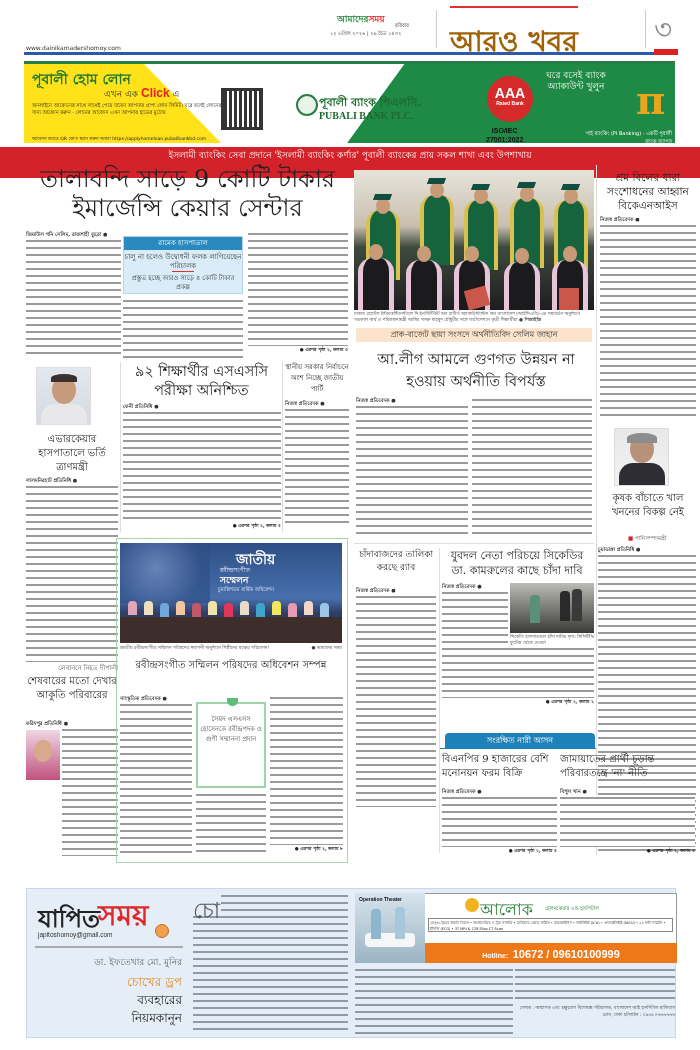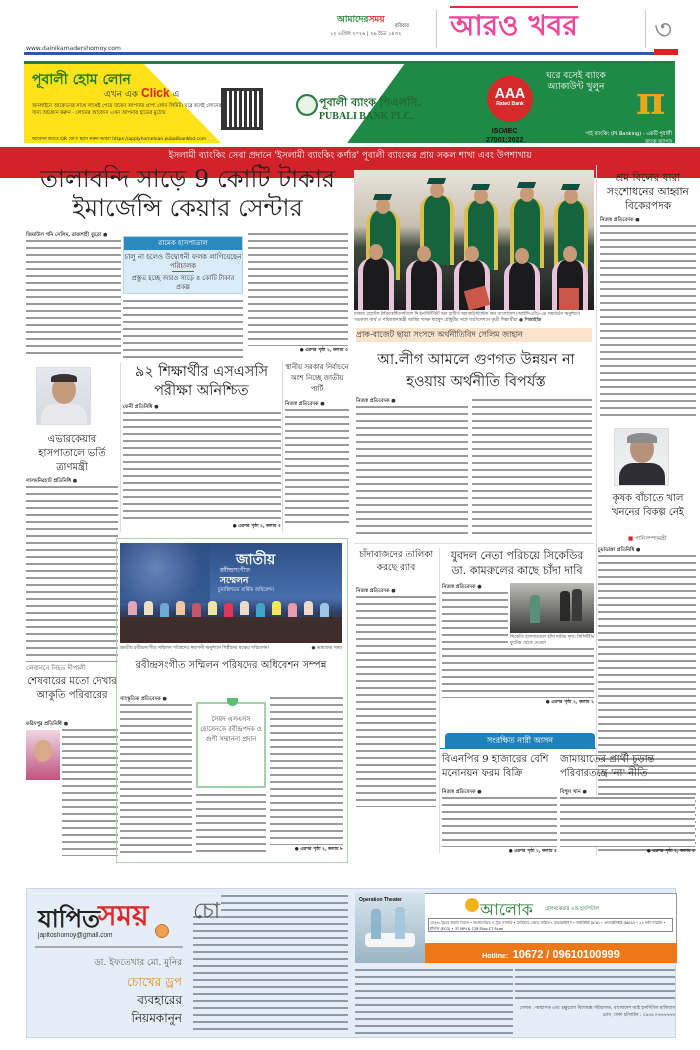--- a/index.html
+++ b/index.html
@@ -8,21 +8,21 @@
 .txt{font-size:5px;line-height:7px;color:#555;text-align:justify;overflow:hidden}
 .txtlines{background:repeating-linear-gradient(#fff 0 2px,#9a9a9a 2px 4px,#fff 4px 7px);}
 .hd{font-family:"DejaVu Serif",serif;color:#222;text-align:center;line-height:1.15}
 .byline{font-size:5px;font-weight:bold;color:#333}
 
 #site-url{left:26px;top:44px;font-size:6px;color:#333}
 #logo{left:337px;top:12px;font-size:9px;font-weight:bold;color:#2a8a3e}
 #logo span{color:#e03030}
 #weekday{left:395px;top:22px;font-size:5px;color:#333}
 #date{left:330px;top:30px;font-size:5px;color:#333}
-#section-title{left:450px;top:6px;font-size:28px;font-weight:bold;font-family:"DejaVu Serif",serif;color:#ec4899;border-top:2px solid #d33;padding-top:0px;line-height:36px}
+#section-title{left:450px;top:6px;font-size:28px;font-weight:bold;font-family:"DejaVu Serif",serif;color:#a16207;border-top:2px solid #d33;padding-top:16px;line-height:36px}
 #page-num{left:654px;top:8px;font-size:28px;color:#888;font-family:"DejaVu Serif",serif}
 #hdr-rule{left:24px;top:52px;width:654px;height:3px;background:#2b5aa8}
 #hdr-red{left:654px;top:49px;width:24px;height:6px;background:#e02020}
 #hdr-sep1{left:436px;top:10px;width:1px;height:38px;background:#ccc}
 #hdr-sep2{left:645px;top:10px;width:1px;height:38px;background:#ccc}
 
 #ad{left:24px;top:61px;width:651px;height:82px;background:#fff;overflow:hidden;border-top:3px solid #2a7d45}
 #ad-yellow{left:0;top:0;width:200px;height:82px;background:#ffe21a;clip-path:polygon(0 0,60% 0,100% 100%,0 100%)}
 #ad-green{right:0;top:0;width:330px;height:82px;background:#1f8a45;clip-path:polygon(18% 0,100% 0,100% 100%,0 100%)}
 #ad-title{left:8px;top:4px;font-size:14px;color:#1e7a2e;font-weight:bold}
@@ -53,34 +53,34 @@
 #lead-box-rule{left:48px;top:34px;width:22px;height:1px;background:#e03030}
 #lead-box-l2{left:0;top:37px;width:118px;font-size:6.5px;text-align:center;color:#333;font-family:"DejaVu Serif",serif;line-height:9px}
 #lead-body-c{left:123px;top:298px;width:120px;height:60px}
 
 #photo-grad{left:354px;top:170px;width:240px;height:140px;background:linear-gradient(180deg,#e7e3da 0%,#c9bfb0 40%,#3d4b3e 55%,#1d1d1f 100%);overflow:hidden}
 .cap{position:absolute;width:17px;height:6px;background:#0f4f40;transform:skewX(-20deg)}
 .gown{position:absolute;width:34px;height:70px;border-radius:14px 14px 0 0;background:#16643e;border-left:4px solid #d9c150;border-right:4px solid #d9c150}
 .gown2{position:absolute;width:36px;height:55px;border-radius:14px 14px 0 0;background:#1b1b1d;border-left:5px solid #e8c4d8;border-right:5px solid #e8c4d8}
 .face{position:absolute;width:14px;height:16px;border-radius:50%;background:#c99a78}
 #photo-cap{left:354px;top:311px;width:240px;font-size:4.5px;color:#444;line-height:6px}
-#pre-budget{left:356px;top:328px;width:236px;height:14px;background:#fbe3cc;color:#333;font-size:8px;text-align:left;line-height:14px;font-family:"DejaVu Serif",serif}
+#pre-budget{left:356px;top:328px;width:236px;height:14px;background:#fbe3cc;color:#333;font-size:8px;text-align:center;line-height:14px;font-family:"DejaVu Serif",serif}
 
 #col-r-hd{left:600px;top:170px;width:96px;font-size:10.5px;line-height:14px}
 #col-r-body{left:600px;top:216px;width:96px;height:205px}
 #col-r-photo{left:614px;top:428px;width:55px;height:58px;background:linear-gradient(#e6e8ea,#f2f2f2);border:1px solid #ddd;overflow:hidden}
 #krishok-hd{left:598px;top:491px;width:100px;font-size:10px;line-height:14px}
 #krishok-tag{left:628px;top:535px;font-size:5.5px;color:#555}
 #krishok-tag b{color:#e02020}
 #krishok-body{left:598px;top:546px;width:98px;height:308px}
 
 #mp-photo{left:36px;top:367px;width:55px;height:58px;background:linear-gradient(#e4e8ee,#d5dae0);border:1px solid #ddd;overflow:hidden}
 #evercare-hd{left:26px;top:432px;width:92px;font-size:10px;line-height:14px}
 #evercare-body{left:26px;top:477px;width:92px;height:185px}
-#lebanon-kicker{left:26px;top:665px;width:92px;font-size:6.5px;text-align:left;color:#555}
+#lebanon-kicker{left:26px;top:665px;width:92px;font-size:6.5px;text-align:right;color:#555}
 #lebanon-hd{left:26px;top:674px;width:92px;font-size:10px;line-height:14px}
 #lebanon-photo{left:26px;top:730px;width:34px;height:50px;background:linear-gradient(#f0d6e3,#c0527e);overflow:hidden}
 #lebanon-body{left:26px;top:720px;width:92px;height:136px}
 
 #ssc-hd{left:124px;top:362px;width:155px;font-size:14.5px;line-height:19px}
 #ssc-body{left:123px;top:403px;width:158px;height:126px}
 #jp-hd{left:285px;top:362px;width:64px;font-size:7px;line-height:11px}
 #jp-body{left:285px;top:400px;width:64px;height:128px}
 
 #rab-box{left:116px;top:538px;width:232px;height:325px;border:1px solid #a7d3b0}
@@ -229,21 +229,21 @@
   <div class="face" style="left:111px;top:76px"></div>
   <div class="face" style="left:161px;top:78px"></div>
   <div class="face" style="left:209px;top:76px"></div>
   <div class="abs" style="left:112px;top:118px;width:22px;height:20px;background:#c9584a;transform:rotate(-15deg)"></div>
   <div class="abs" style="left:205px;top:118px;width:20px;height:22px;background:#c9584a"></div>
 </div>
 <div class="abs" id="photo-cap"><span>ঢাকায় হোটেল ইন্টারকন্টিনেন্টালে দি ইনস্টিটিউট অব চার্টার্ড অ্যাকাউন্ট্যান্টস অব বাংলাদেশ (আইসিএবি)-এর সমাবর্তন অনুষ্ঠানে গতকাল অর্থ ও পরিকল্পনামন্ত্রী আমির খসরু মাহমুদ চৌধুরীর সঙ্গে ফটোসেশনে কৃতী শিক্ষার্থীরা</span> <span style="font-weight:bold">● পিআইডি</span></div>
 <div class="abs" id="pre-budget">প্রাক-বাজেট ছায়া সংসদে অর্থনীতিবিদ সেলিম জাহান</div>
 
 <div class="vr" style="left:596px;top:165px;height:690px"></div>
-<div class="abs hd" id="col-r-hd">শ্রম বিলের ধারা সংশোধনের আহ্বান বিকেরপদক</div>
+<div class="abs hd" id="col-r-hd">শ্রম বিলের ধারা সংশোধনের আহ্বান বিকেএনআইস</div>
 <div class="abs txt" id="col-r-body">
     <div class="byline">নিজস্ব প্রতিবেদক ●</div>
     <div class="txtlines" style="height:198px"></div>
   </div>
 <div class="abs" id="col-r-photo">
   <div class="abs" style="left:15px;top:6px;width:24px;height:28px;border-radius:50%;background:#b8917a"></div>
   <div class="abs" style="left:12px;top:4px;width:30px;height:10px;border-radius:50% 50% 0 0;background:#8d8d8d"></div>
   <div class="abs" style="left:4px;top:34px;width:46px;height:26px;border-radius:14px 14px 0 0;background:#2d2d33"></div>
 </div>
 <div class="abs hd" id="krishok-hd">কৃষক বাঁচাতে খাল খননের বিকল্প নেই</div>

